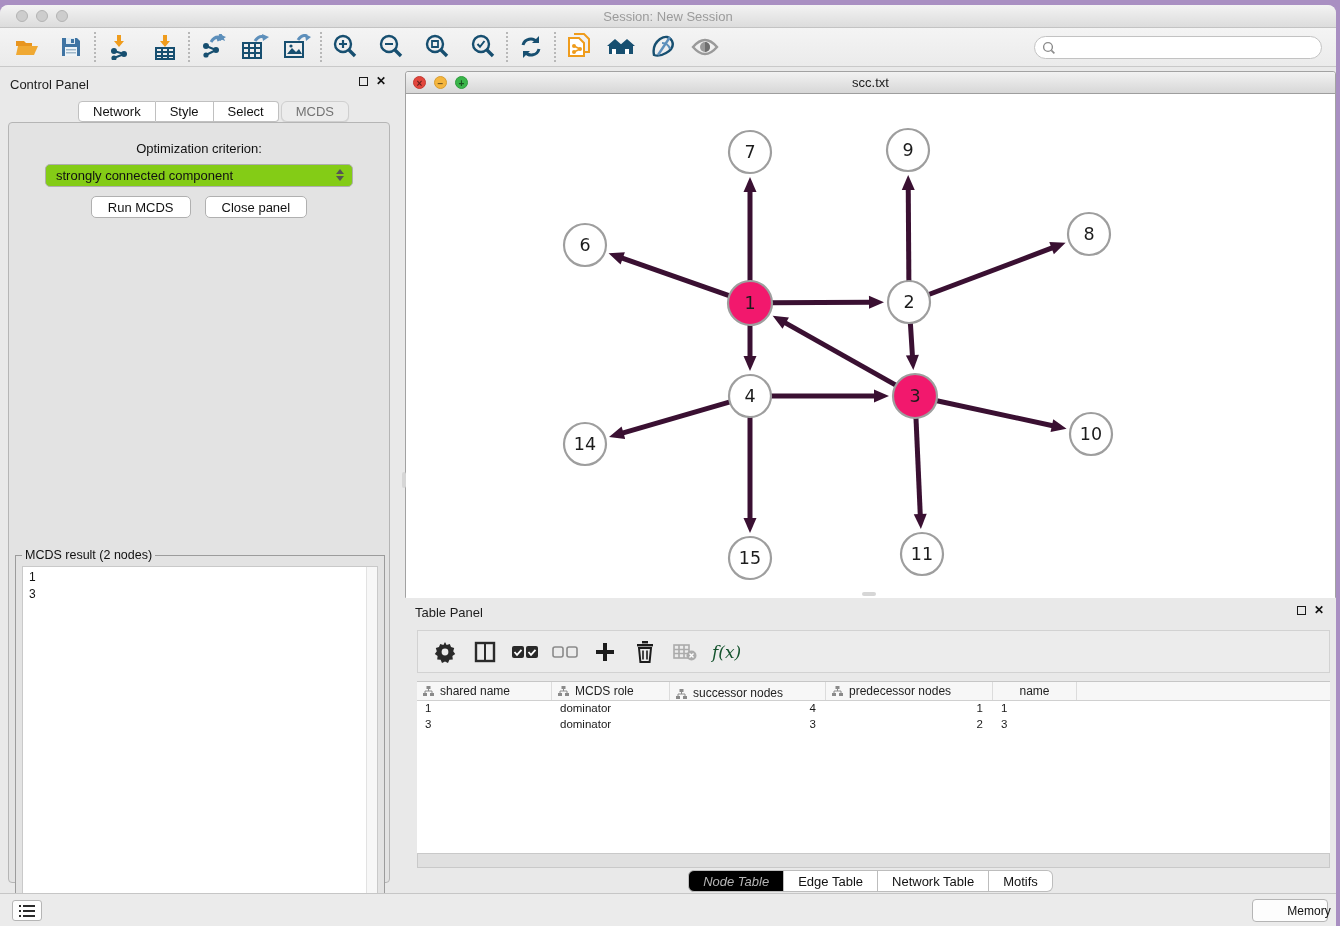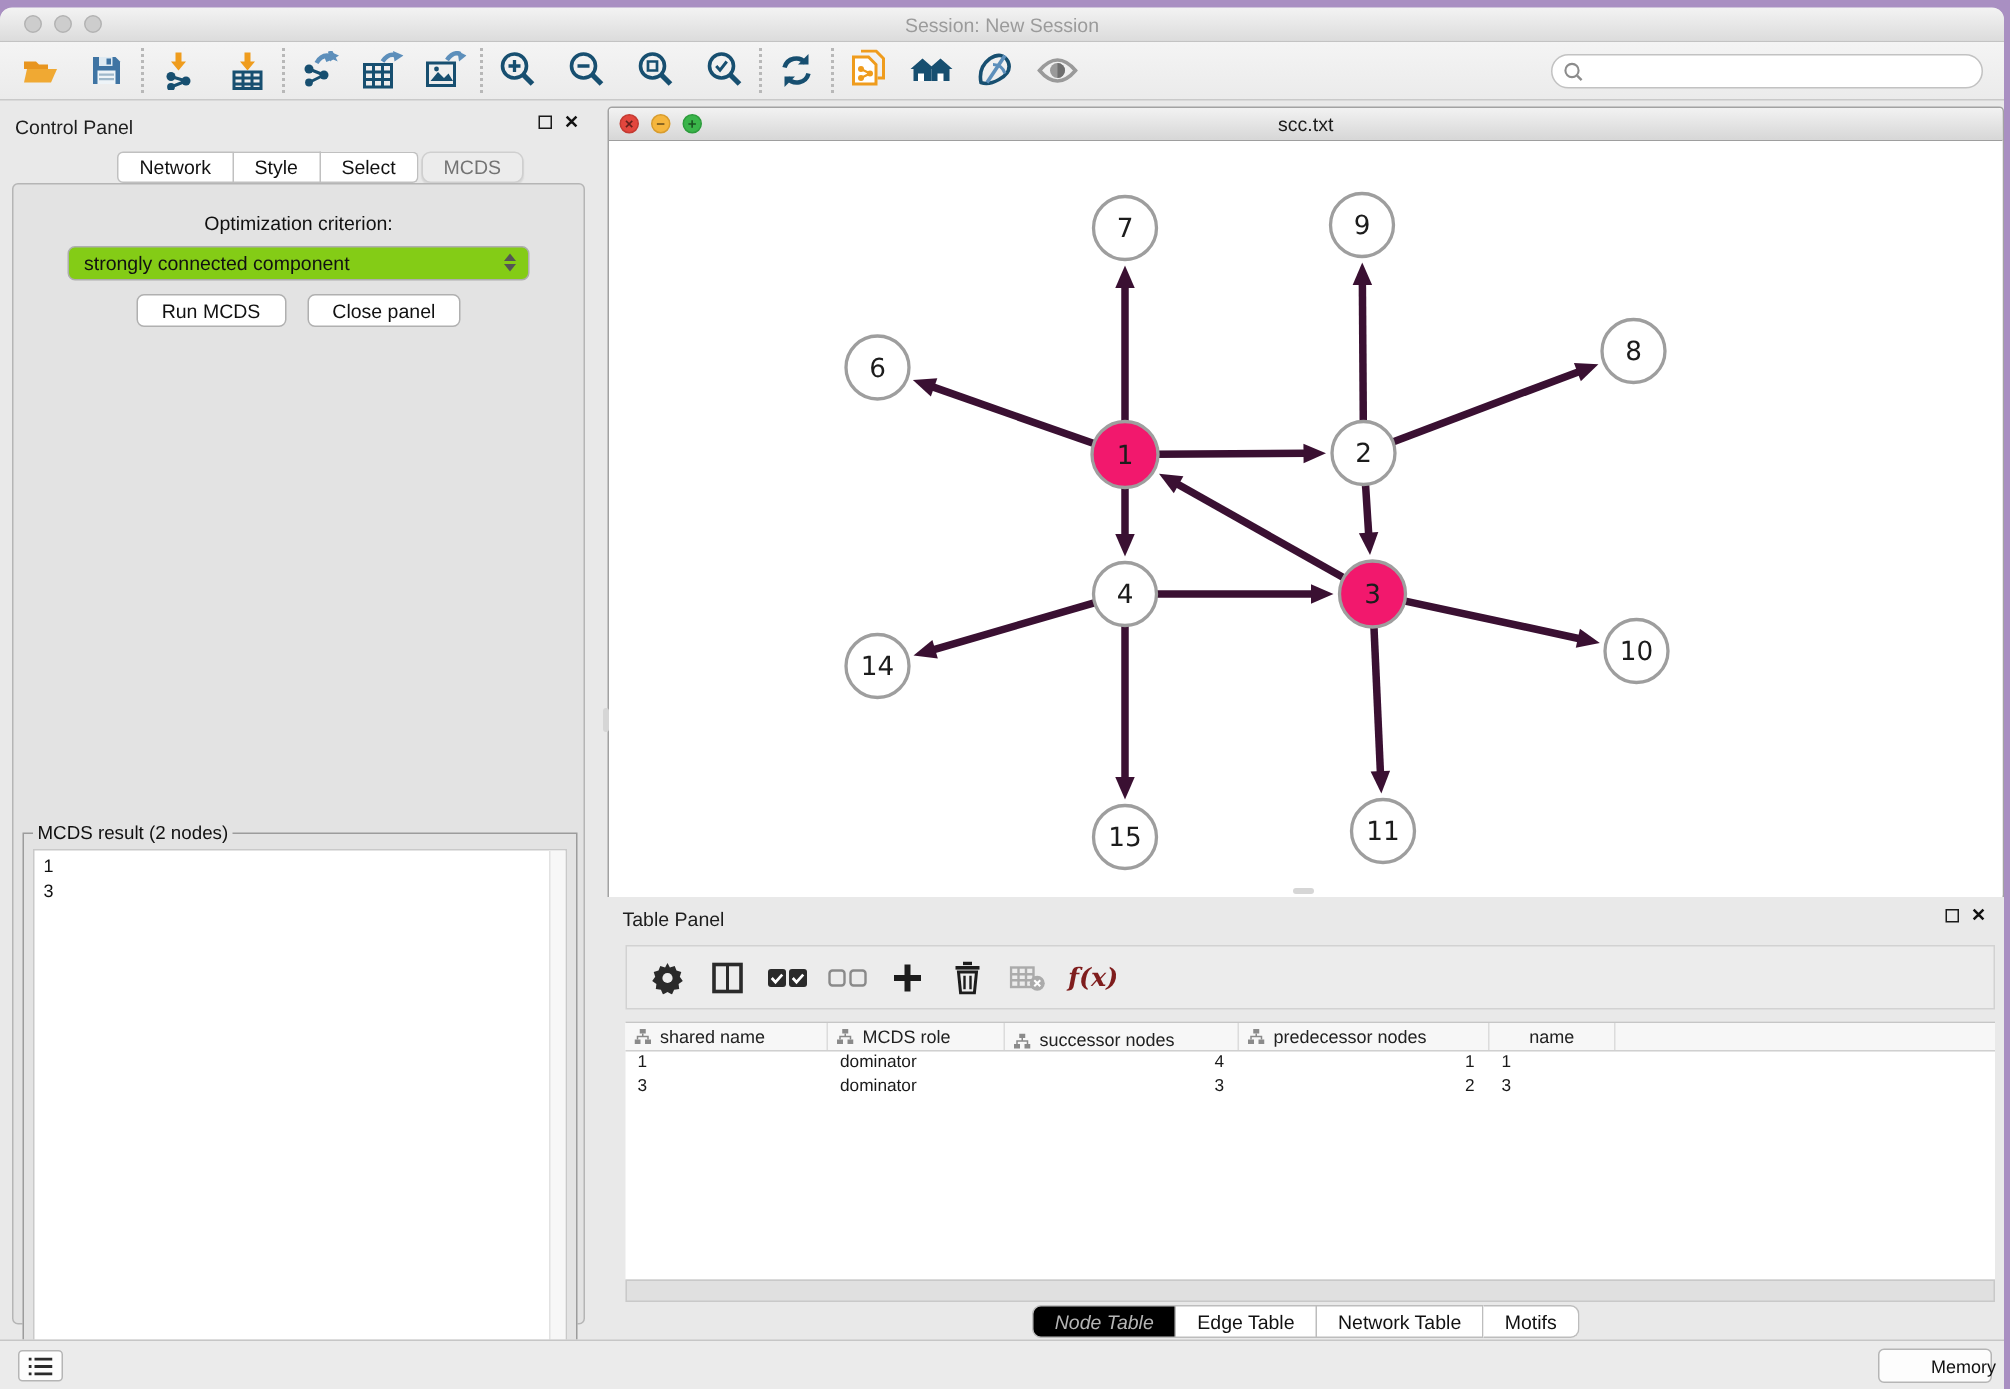--- a/index.html
+++ b/index.html
@@ -110,21 +110,21 @@
   .split-nub-bottom { position:absolute; left:456px; bottom:1px; width:14px; height:4px; background:#d6d6d6; border-radius:2px; }
   .split-nub-left { position:absolute; left:-4px; top:400px; width:4px; height:16px; background:#d6d6d6; border-radius:2px; }
   
   .table-panel { position:absolute; left:405px; top:595px; width:931px; height:298px; }
   .tp-toolbar {
     position:absolute; left:12px; top:30px; width:913px; height:43px;
     background:#ececec; border:1px solid #d2d2d2;
     display:flex; align-items:center; gap:14px; padding-left:14px;
   }
   .tp-icon { width:26px; height:26px; display:flex; align-items:center; justify-content:center; cursor:pointer; }
-  .fx-label { font-family:"DejaVu Serif",serif; font-style:italic; font-size:17px; color:#7f1d1d;font-weight:bold; }
+  .fx-label { font-family:"DejaVu Serif",serif; font-style:italic; font-size:17px; color:#14532d; }
   .tp-table { position:absolute; left:12px; top:81px; width:913px; height:172px; background:#fff; border-top:1px solid #c6c6c6; }
   .tp-header { display:flex; height:19px; background:#f7f7f7; border-bottom:1px solid #d0d0d0; }
   .th-cell { display:flex; align-items:center; font-size:12px; color:#222; border-right:1px solid #dcdcdc; padding-left:6px; gap:6px; }
   .th-cell.center { justify-content:center; padding-left:0; }
   .tp-row { display:flex; height:16px; font-size:11.5px; color:#1a1a1a; }
   .td-cell { padding:1px 10px 0 8px; overflow:hidden; white-space:nowrap; }
   .tp-scrollband { position:absolute; left:12px; top:253px; width:913px; height:15px; background:#e0e0e0; border:1px solid #c9c9c9; }
   .tp-tabs { position:absolute; left:0; top:270px; width:100%; display:flex; justify-content:center; }
   .tp-tab {
     background:#fff; border:1px solid #bdbdbd; border-left:none;

